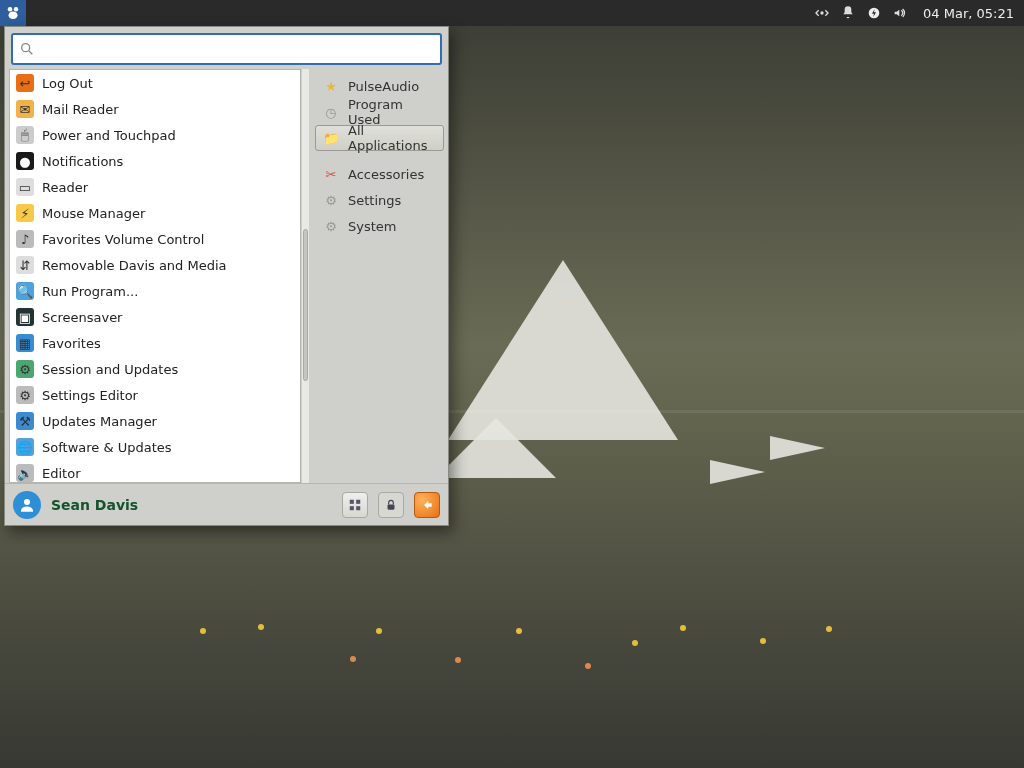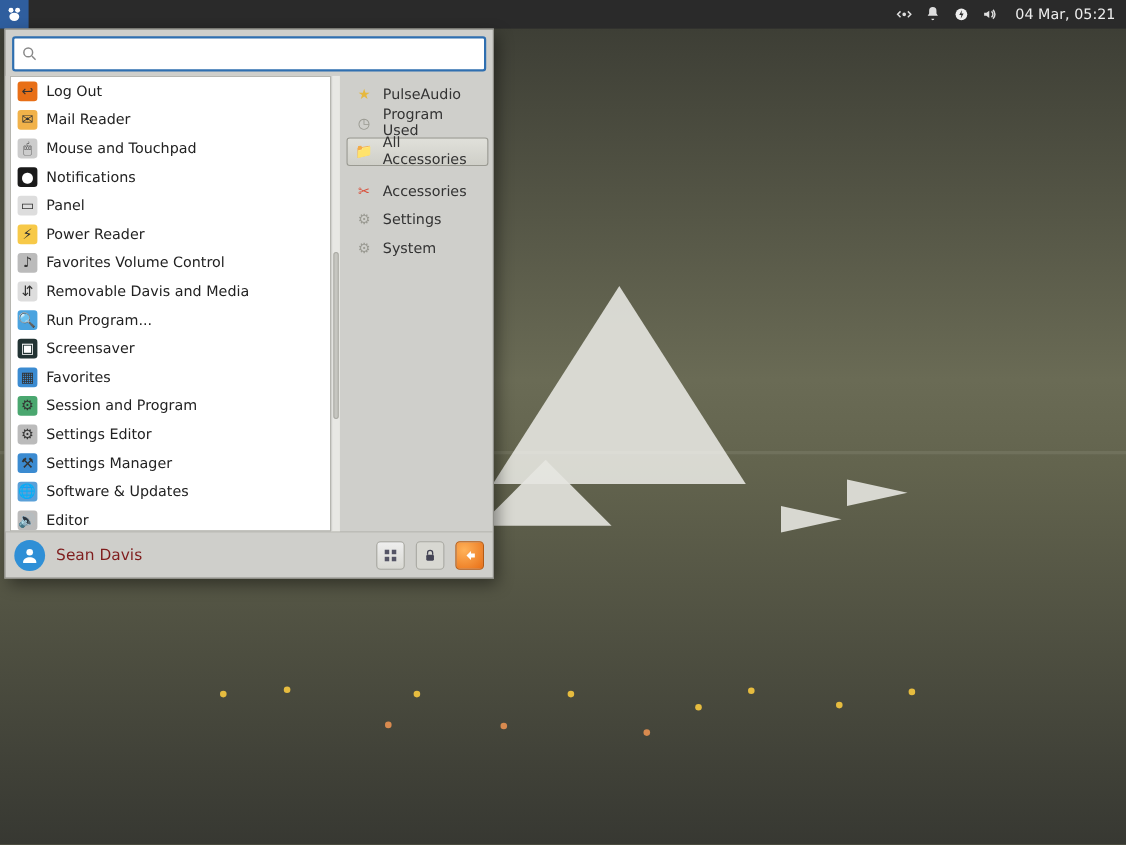--- a/index.html
+++ b/index.html
@@ -59,21 +59,21 @@
 .cat.sel { background:linear-gradient(#e0e0da,#cfcfc8); border-color:#9a9a92; }
 .cat .cicon { width:18px; height:18px; flex:none; display:flex; align-items:center;
   justify-content:center; }
 .cat-gap { height:10px; }
 
 .footer { height:42px; border-top:1px solid #b6b6b0; display:flex; align-items:center;
   padding:0 8px; gap:10px; }
 .avatar { width:28px; height:28px; border-radius:50%; background:#2f8fd6;
   display:flex; align-items:center; justify-content:center; }
 .avatar svg { width:18px; height:18px; fill:#fff; }
-.uname { font-weight:400; color:#7f1d1d; font-size:14px; }
+.uname { font-weight:700; color:#14532d; font-size:14px; }
 .footer .spacer { flex:1; }
 .fbtn { width:26px; height:26px; border:1px solid #a9a9a2; border-radius:4px;
   background:linear-gradient(#eee,#d8d8d2); display:flex; align-items:center;
   justify-content:center; }
 .fbtn.orange { background:radial-gradient(circle at 30% 30%,#ffb259,#e86f17);
   border-color:#b65a12; }
 .fbtn.lock { background:#d8d8d2; }
 </style>
 </head>
 <body>
@@ -156,33 +156,33 @@
           <div class="app-item">
             <span class="aicon" style="background: rgb(232, 111, 23); color: rgb(51, 51, 51);">↩</span>
             <span>Log Out</span>
           </div>
           <div class="app-item">
             <span class="aicon" style="background: rgb(241, 178, 74); color: rgb(51, 51, 51);">✉</span>
             <span>Mail Reader</span>
           </div>
           <div class="app-item">
             <span class="aicon" style="background: rgb(204, 204, 204); color: rgb(51, 51, 51);">🖱</span>
-            <span>Mouse and Touchpad</span>
+            <span>Power and Touchpad</span>
           </div>
           <div class="app-item">
             <span class="aicon" style="background: rgb(26, 26, 26); color: rgb(255, 255, 255);">●</span>
             <span>Notifications</span>
           </div>
           <div class="app-item">
             <span class="aicon" style="background: rgb(221, 221, 221); color: rgb(51, 51, 51);">▭</span>
-            <span>Panel</span>
+            <span>Reader</span>
           </div>
           <div class="app-item">
             <span class="aicon" style="background: rgb(247, 201, 72); color: rgb(51, 51, 51);">⚡</span>
-            <span>Power Reader</span>
+            <span>Mouse Manager</span>
           </div>
           <div class="app-item">
             <span class="aicon" style="background: rgb(187, 187, 187); color: rgb(51, 51, 51);">♪</span>
             <span>Favorites Volume Control</span>
           </div>
           <div class="app-item">
             <span class="aicon" style="background: rgb(221, 221, 221); color: rgb(51, 51, 51);">⇵</span>
             <span>Removable Davis and Media</span>
           </div>
           <div class="app-item">
@@ -192,29 +192,29 @@
           <div class="app-item">
             <span class="aicon" style="background: rgb(34, 51, 51); color: rgb(255, 255, 255);">▣</span>
             <span>Screensaver</span>
           </div>
           <div class="app-item">
             <span class="aicon" style="background: rgb(59, 139, 209); color: rgb(51, 51, 51);">▦</span>
             <span>Favorites</span>
           </div>
           <div class="app-item">
             <span class="aicon" style="background: rgb(74, 167, 111); color: rgb(51, 51, 51);">⚙</span>
-            <span>Session and Program</span>
+            <span>Session and Updates</span>
           </div>
           <div class="app-item">
             <span class="aicon" style="background: rgb(187, 187, 187); color: rgb(51, 51, 51);">⚙</span>
             <span>Settings Editor</span>
           </div>
           <div class="app-item">
             <span class="aicon" style="background: rgb(59, 139, 209); color: rgb(51, 51, 51);">⚒</span>
-            <span>Settings Manager</span>
+            <span>Updates Manager</span>
           </div>
           <div class="app-item">
             <span class="aicon" style="background: rgb(90, 160, 216); color: rgb(51, 51, 51);">🌐</span>
             <span>Software &amp; Updates</span>
           </div>
           <div class="app-item">
             <span class="aicon" style="background: rgb(187, 187, 187); color: rgb(51, 51, 51);">🔊</span>
             <span>Editor</span>
           </div>
         </div>
@@ -224,21 +224,21 @@
         <div class="cat">
           <span class="cicon" style="color: rgb(230, 184, 63);">★</span>
           <span>PulseAudio</span>
         </div>
         <div class="cat">
           <span class="cicon" style="color: rgb(154, 154, 146);">◷</span>
           <span>Program Used</span>
         </div>
         <div class="cat sel">
           <span class="cicon" style="color: rgb(154, 154, 146);">📁</span>
-          <span>All Accessories</span>
+          <span>All Applications</span>
         </div>
         <div class="cat-gap"></div>
         <div class="cat">
           <span class="cicon" style="color: rgb(217, 79, 58);">✂</span>
           <span>Accessories</span>
         </div>
         <div class="cat">
           <span class="cicon" style="color: rgb(154, 154, 146);">⚙</span>
           <span>Settings</span>
         </div>

